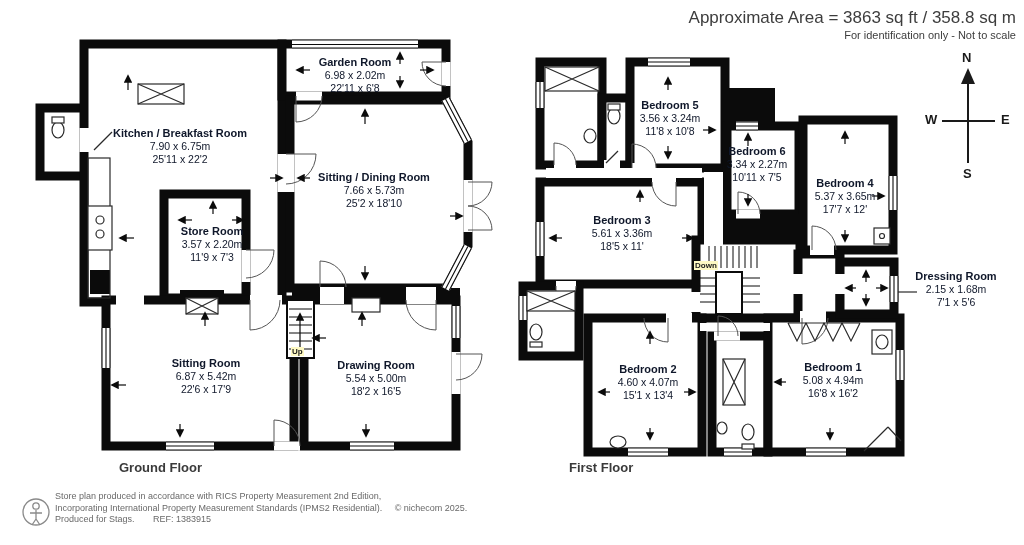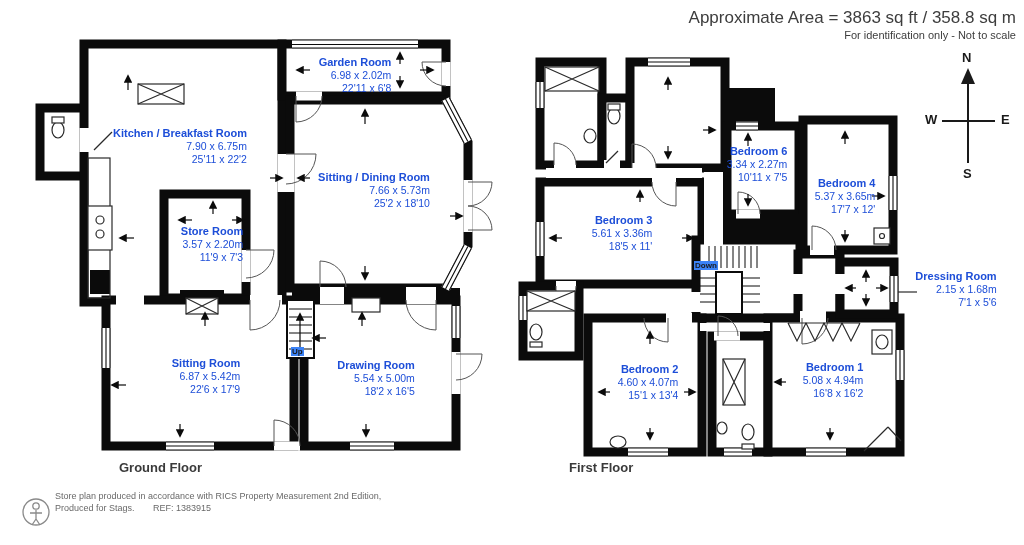--- a/index.html
+++ b/index.html
@@ -16,28 +16,28 @@
   .arrow{stroke:#0b0b0b;stroke-width:1.2;fill:none;marker-end:url(#arr);}
   .rung{stroke:#0b0b0b;stroke-width:1;fill:none;}
   .stairbox{fill:#fff;stroke:#0b0b0b;stroke-width:2;}
   .compassline{stroke:#1a1a1a;stroke-width:2;}
   .grayl{stroke:#8a8a8a;stroke-width:1.3;fill:none;}
 
   .header{position:absolute;right:8px;top:8px;text-align:right;}
   .area-line{font-size:17px;color:#3d3d3d;}
   .disclaimer{font-size:11px;margin-top:1px;color:#3d3d3d;}
 
-  .room-label{position:absolute;transform:translateX(-50%);text-align:right;
-              line-height:13px;white-space:nowrap;color:#1d4ed8;}
+  .room-label{position:absolute;transform:translateX(-50%);text-align:center;
+              line-height:13px;white-space:nowrap;color:#0f172a;}
   .rname{font-weight:bold;font-size:11px;}
   .rdim{font-size:10.5px;}
 
   .floor-title{position:absolute;font-weight:bold;font-size:13px;color:#3a3a3a;}
   .stair-label{position:absolute;font-size:8px;font-weight:bold;color:#1a1a1a;
-               background:#3b82f6;padding:0 1px;line-height:9px;}
+               background:#fef9c3;padding:0 1px;line-height:9px;}
   .compass-letter{position:absolute;font-weight:bold;font-size:13px;color:#1a1a1a;}
 
   .footer{position:absolute;left:55px;top:491px;font-size:9px;color:#696969;line-height:11.5px;}
   .footer-row span{display:inline-block;}
   .sp-l{margin-left:10px;}
   .sp-xl{margin-left:16px;}
 </style>
 </head>
 <body>
 
@@ -333,20 +333,25 @@
   <div class="rname">Sitting Room</div>
   <div class="rdim">6.87 x 5.42m</div>
   <div class="rdim">22'6 x 17'9</div>
 </div>
 <div class="room-label" style="left:376px;top:359px">
   <div class="rname">Drawing Room</div>
   <div class="rdim">5.54 x 5.00m</div>
   <div class="rdim">18'2 x 16'5</div>
 </div>
 
+<div class="room-label" style="left:670px;top:99px">
+  <div class="rname">Bedroom 5</div>
+  <div class="rdim">3.56 x 3.24m</div>
+  <div class="rdim">11'8 x 10'8</div>
+</div>
 <div class="room-label" style="left:757px;top:145px">
   <div class="rname">Bedroom 6</div>
   <div class="rdim">3.34 x 2.27m</div>
   <div class="rdim">10'11 x 7'5</div>
 </div>
 <div class="room-label" style="left:845px;top:177px">
   <div class="rname">Bedroom 4</div>
   <div class="rdim">5.37 x 3.65m</div>
   <div class="rdim">17'7 x 12'</div>
 </div>
@@ -375,18 +380,22 @@
 <span class="stair-label" style="left:694px;top:261px">Down</span>
 
 <div class="floor-title" style="left:119px;top:460px">Ground Floor</div>
 <div class="floor-title" style="left:569px;top:460px">First Floor</div>
 
 <div class="footer">
   <div class="footer-row">
     <span>Store plan produced in accordance with RICS Property Measurement 2nd Edition,</span>
   </div>
   <div class="footer-row">
+    <span>Incorporating International Property Measurement Standards (IPMS2 Residential).</span>
+    <span class="sp-l">© nichecom 2025.</span>
+  </div>
+  <div class="footer-row">
     <span>Produced for Stags.</span>
     <span class="sp-xl">REF: 1383915</span>
   </div>
 </div>
 
 </div>
 
 </body></html>

